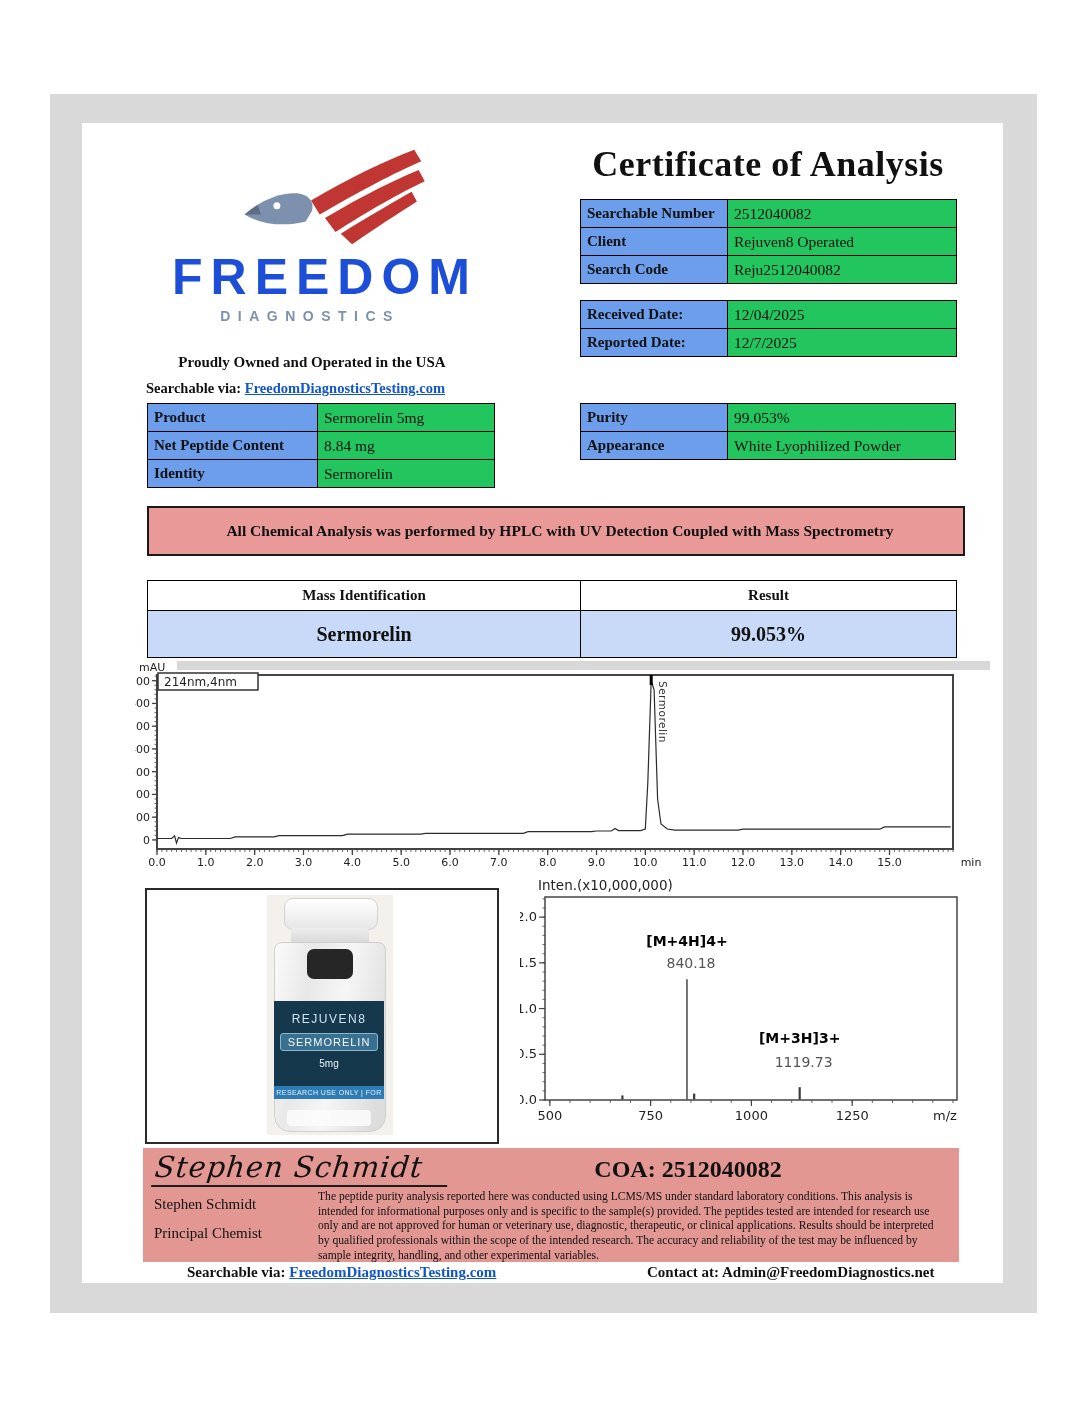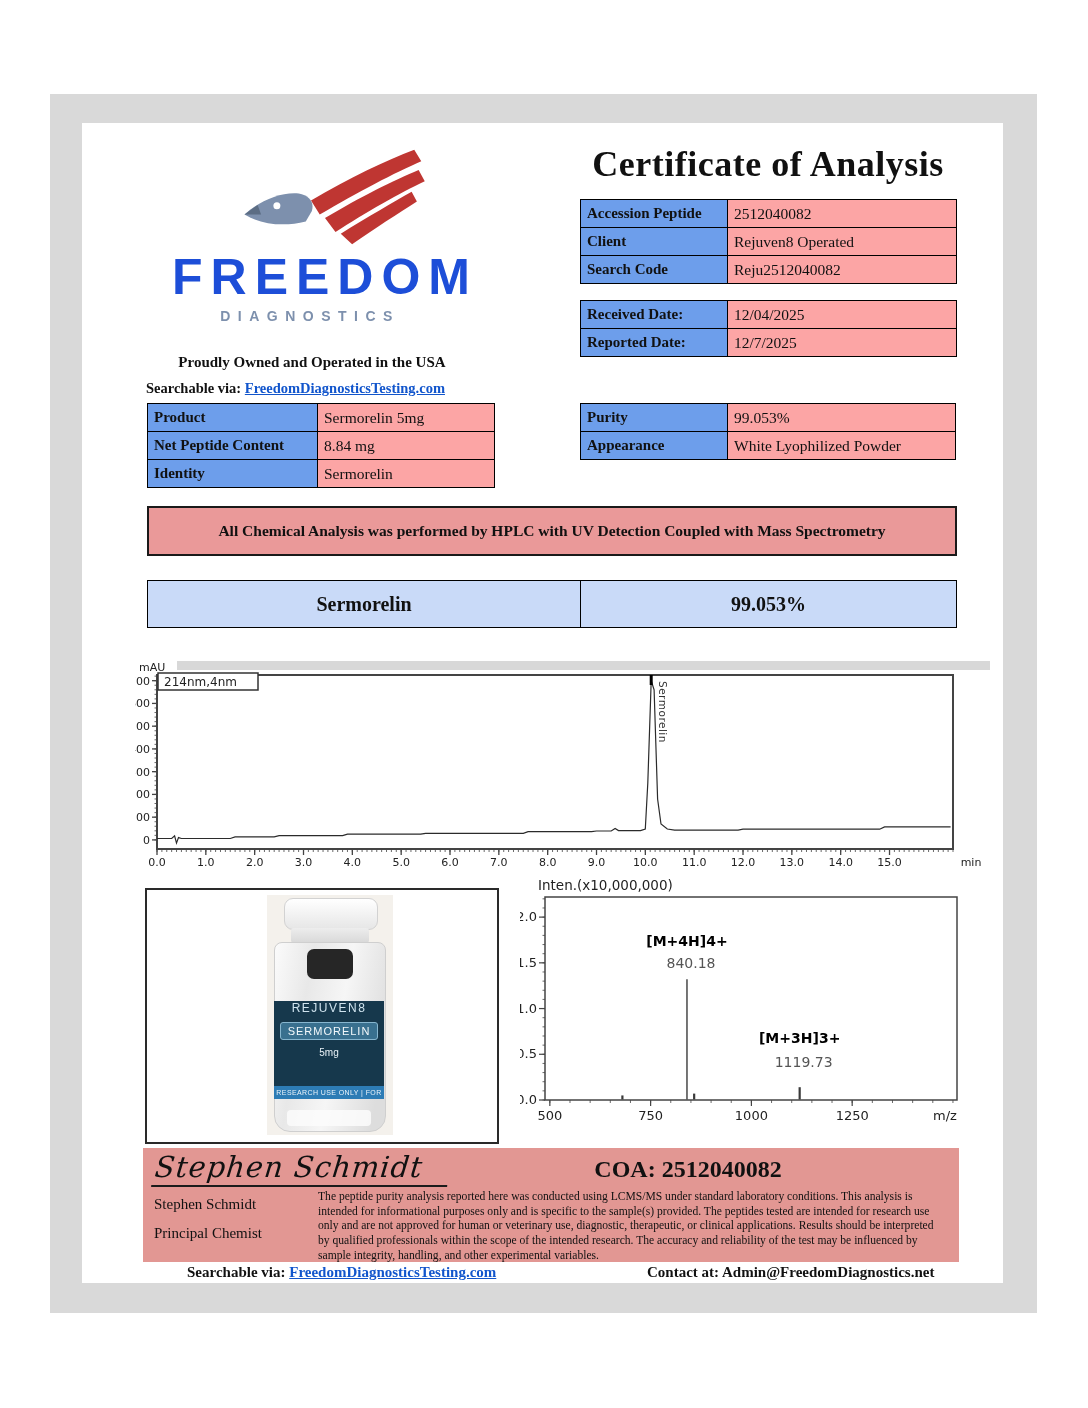--- a/index.html
+++ b/index.html
@@ -23,30 +23,30 @@
   a.link{color:#1155cc;text-decoration:underline;font-weight:bold;cursor:pointer;}
 
   
   .coa-title{position:absolute;left:495px;top:20px;width:382px;text-align:center;
          font-size:36px;font-weight:bold;letter-spacing:0.5px;}
 
   
   table.dt{border-collapse:collapse;table-layout:fixed;font-size:15px;}
   table.dt td{border:1.5px solid #000;height:25px;padding:1px 6px;overflow:hidden;white-space:nowrap;}
   td.lab{background:#6d9eeb;font-weight:bold;}
-  td.val{background:#fca5a5;font-size:15.5px;margin-top:36px;}
+  td.val{background:#22c55e;font-size:15.5px;margin-top:36px;}
   .t-info{position:absolute;left:498px;top:76px;width:377px;}
   .t-dates{position:absolute;left:498px;top:177px;width:377px;}
   .t-product{position:absolute;left:65px;top:280px;width:348px;}
   .t-lot{position:absolute;left:498px;top:280px;width:376px;}
 
   
   .banner{position:absolute;left:65px;top:383px;width:806px;height:46px;background:#ea9999;
           border:2px solid #1a1a1a;display:flex;align-items:center;justify-content:center;
-          font-weight:bold;font-size:15.5px;text-align:center;}
+          font-weight:bold;font-size:15.5px;text-align:center;padding-left:8px;}
 
   
   .t-mass{position:absolute;left:65px;top:457px;width:810px;border-collapse:collapse;table-layout:fixed;}
   .t-mass td{border:1.5px solid #000;text-align:center;}
   .t-mass .hd{background:#ffffff;font-weight:bold;font-size:15px;height:27px;}
   .t-mass .bd{background:#c9daf8;font-weight:bold;font-size:20px;height:44px;}
 
   
   .chrom{position:absolute;left:53px;top:538px;width:855px;height:225px;}
   .chrom-topstrip{position:absolute;left:42px;top:0;width:813px;height:9px;background:#d8d8d8;}
@@ -58,21 +58,21 @@
   .photo{position:absolute;left:120px;top:5px;width:126px;height:240px;background:#f4f1ec;}
   .cap{position:absolute;left:17px;top:3px;width:92px;height:30px;border-radius:9px;
        background:linear-gradient(#ffffff,#e6e6e6);border:1px solid #d2d2d2;}
   .crimp{position:absolute;left:24px;top:33px;width:78px;height:15px;border-radius:3px;
        background:linear-gradient(#ededed,#d8d8d8);}
   .vbody{position:absolute;left:7px;top:47px;width:110px;height:188px;border:1px solid #cfcfcf;
        border-radius:8px 8px 16px 16px;
        background:linear-gradient(100deg,#fbfbfb,#e8e8e8 28%,#f6f6f6 55%,#dddddd 90%);}
   .stopper{position:absolute;left:32px;top:6px;width:46px;height:30px;background:#262626;border-radius:7px;}
   .vlabel{position:absolute;left:-1px;top:58px;width:110px;height:98px;background:#16384c;overflow:hidden;}
-  .vbrand{margin-top:0;text-align:center;color:#cfe3ee;font-family:"Liberation Sans",sans-serif;
+  .vbrand{margin-top:11px;text-align:center;color:#cfe3ee;font-family:"Liberation Sans",sans-serif;
        font-size:12px;letter-spacing:1.5px;}
   .vband{margin:7px auto 0;width:96px;background:#39708f;border:1px solid #87b6cf;border-radius:3px;
        text-align:center;color:#f2f8fb;font-family:"Liberation Sans",sans-serif;font-size:11px;
        letter-spacing:1px;padding:2px 0;}
   .vdose{margin-top:7px;text-align:center;color:#e8f1f6;font-family:"Liberation Sans",sans-serif;font-size:10px;}
   .vfoot{position:absolute;left:0;bottom:0;width:100%;background:#2d7cb5;color:#eaf4fb;
        font-family:"Liberation Sans",sans-serif;font-size:7px;letter-spacing:0.4px;text-align:center;
        padding:3px 0;white-space:nowrap;overflow:hidden;}
   .powder{position:absolute;left:12px;bottom:5px;width:84px;height:16px;background:#fcfcfc;border-radius:4px;opacity:.85;}
 
@@ -118,21 +118,21 @@
 
     <div class="coa-title">Certificate of Analysis</div>
 
     <table class="dt t-info">
       <colgroup>
           <col style="width:147px">
           <col>
         </colgroup>
       <tbody>
           <tr>
-            <td class="lab">Accession Peptide</td>
+            <td class="lab">Searchable Number</td>
           <td class="val">2512040082</td>
           </tr>
       <tr>
             <td class="lab">Client</td>
           <td class="val">Rejuven8 Operated</td>
           </tr>
       <tr>
             <td class="lab">Search Code</td>
           <td class="val">Reju2512040082</td>
           </tr>
@@ -195,20 +195,24 @@
       </table>
 
     <div class="banner">All Chemical Analysis was performed by HPLC with UV Detection Coupled with Mass Spectrometry</div>
 
     <table class="t-mass">
       <colgroup>
           <col style="width:433px">
           <col>
         </colgroup>
       <tbody>
+          <tr>
+            <td class="hd">Mass Identification</td>
+          <td class="hd">Result</td>
+          </tr>
       <tr>
             <td class="bd">Sermorelin</td>
           <td class="bd">99.053%</td>
           </tr>
     </tbody>
       </table>
 
     <div class="chrom">
       <div class="chrom-topstrip"></div>
       <svg id="hplc-svg" width="855" height="225">

